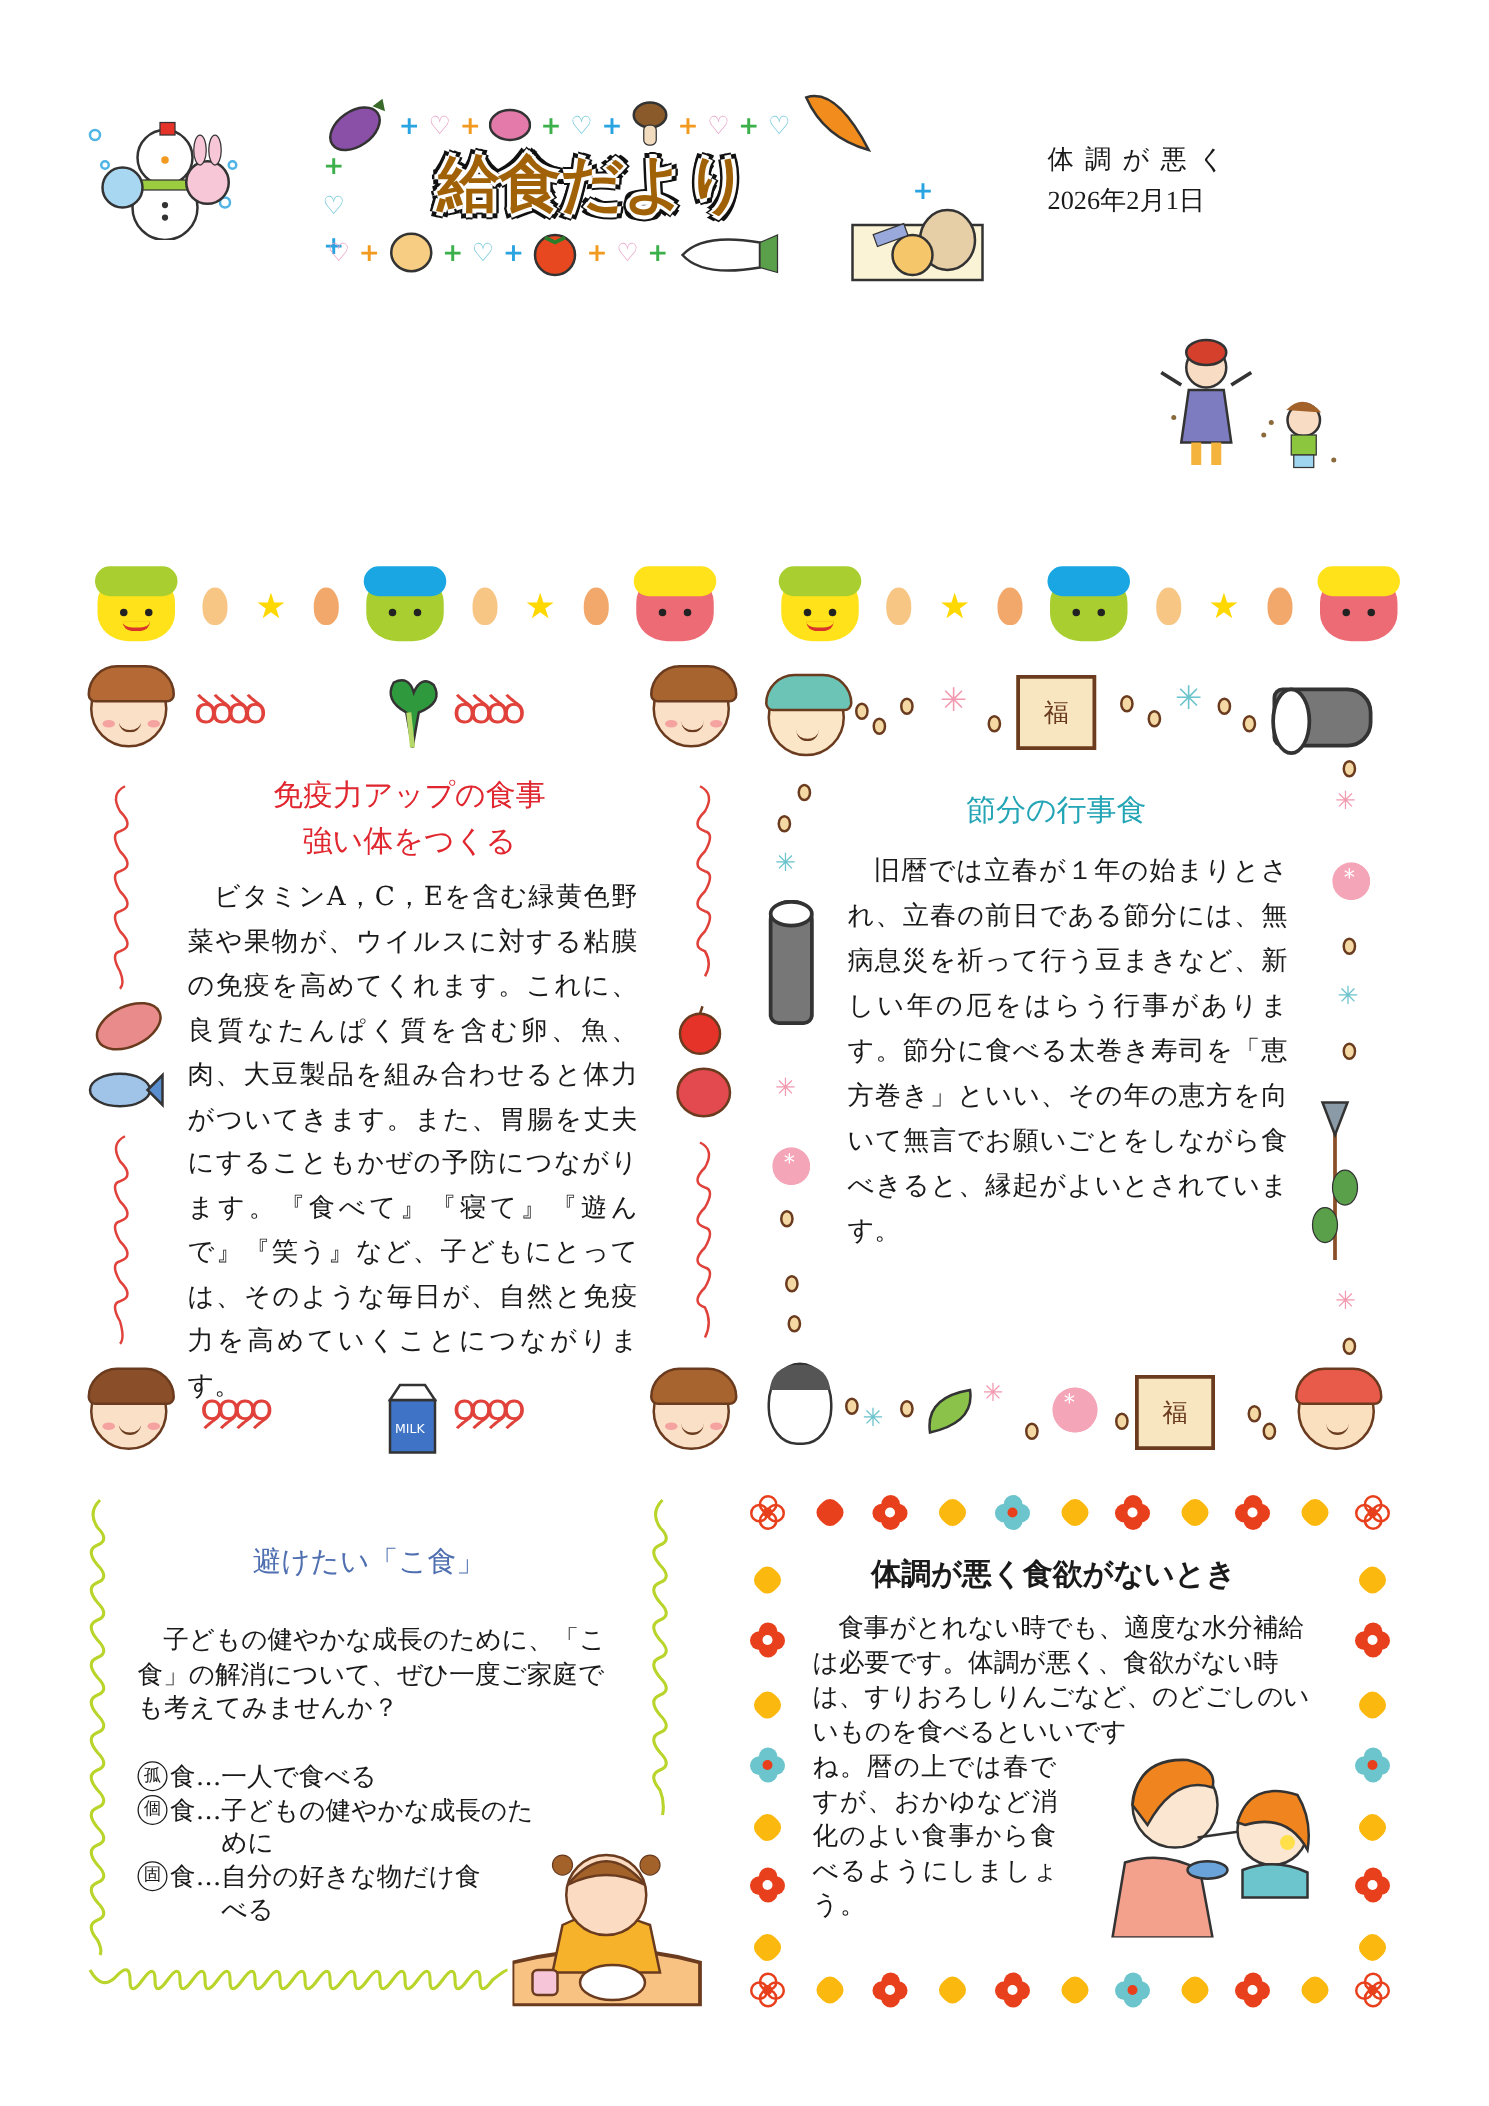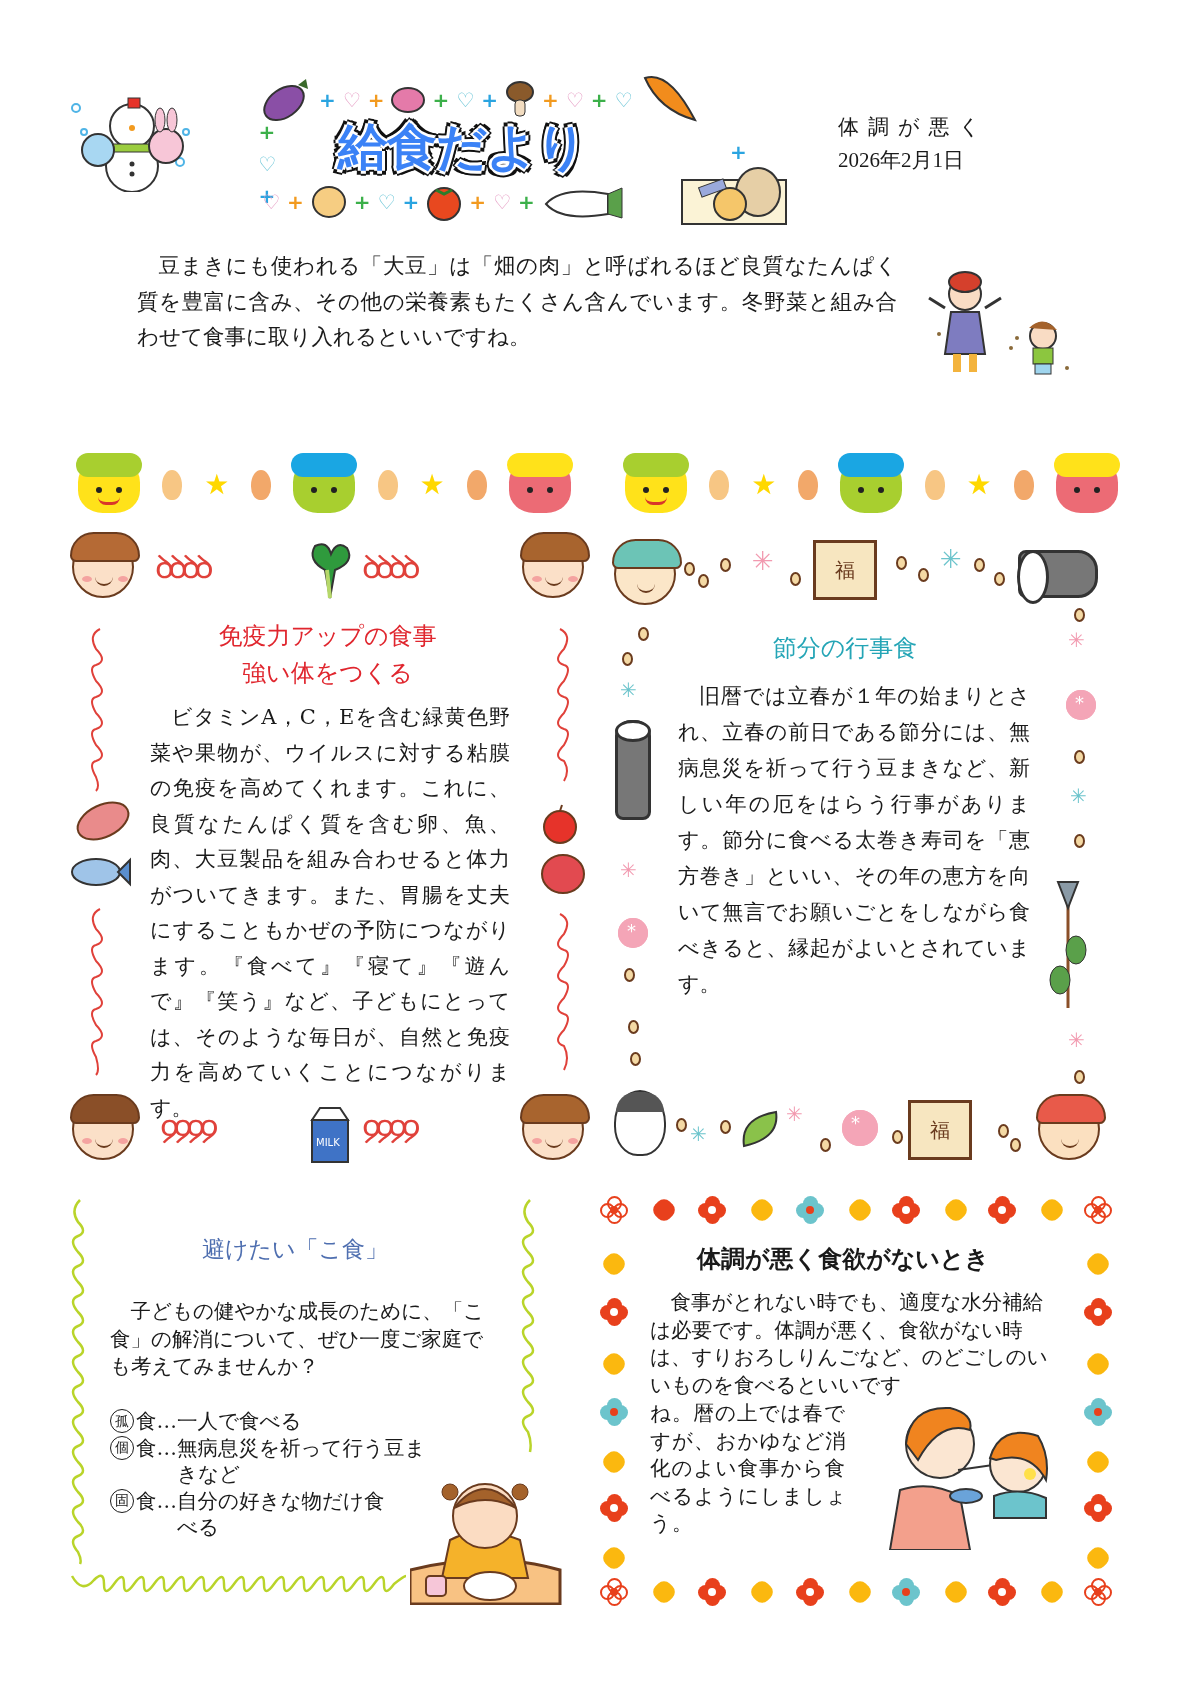--- a/index.html
+++ b/index.html
@@ -3,23 +3,23 @@
 <meta charset="utf-8">
 <style>
   * { box-sizing: border-box; margin: 0; padding: 0; }
   html, body { width: 1191px; height: 1685px; background: #ffffff; }
   body { position: relative; font-family: "DejaVu Serif", "Liberation Serif", serif; color: #1a1a1a; overflow: hidden; }
   .abs { position: absolute; }
 
   
   .title-frame { left: 262px; top: 70px; width: 525px; height: 155px; }
   .title-text {
-    position: absolute; left: 76px; top: 42px; width: 260px; height: 70px;
+    position: absolute; left: 88px; top: 42px; width: 260px; height: 70px;
     font-family: Liberation Serif, serif; font-weight: bold;
-    font-size: 50px; line-height: 70px; color: #3b82f6; letter-spacing: -1px;
+    font-size: 50px; line-height: 70px; color: #a16207; letter-spacing: -1px;
     text-shadow: 3px 0 0 #fff, -3px 0 0 #fff, 0 3px 0 #fff, 0 -3px 0 #fff,
                  5px 0 0 #111, -5px 0 0 #111, 0 5px 0 #111, 0 -5px 0 #111,
                  4px 4px 0 #111, -4px -4px 0 #111, 4px -4px 0 #111, -4px 4px 0 #111;
   }
   .deco-row { position: absolute; display: flex; align-items: center; gap: 7px; font-size: 20px; font-family: "DejaVu Sans", sans-serif; }
   .plus-b { color: #2aa4e0; font-weight: bold; }
   .plus-o { color: #f29a1f; font-weight: bold; }
   .plus-g { color: #3cb04a; font-weight: bold; }
   .heart-p { color: #e7a2c7; }
   .heart-t { color: #6fc7d8; }
@@ -171,21 +171,20 @@
         <path d="M4 22 Q20 4 66 12 L66 32 Q20 40 4 22z" fill="#fff" stroke="#333" stroke-width="2"></path>
         <path d="M66 12 l14 -6 l0 30 l-14 -4z" fill="#5aa04a" stroke="#333"></path>
       </svg>
   </div>
 </div>
 
 <div class="abs school">体調が悪く</div>
 <div class="abs date">2026年2月1日</div>
 
 <div class="abs intro">
-  <p>豆まきにも使われる「大豆」は「畑の肉」と呼ばれるほど良質なたんぱく質を豊富に含み、その他の栄養素もたくさん含んでいます。冬野菜と組み合わせて食事に取り入れるといいですね。</p>
 </div>
 <svg class="abs" style="left:925px;top:268px;" width="160" height="110">
   <circle cx="40" cy="26" r="16" fill="#f9dcc4" stroke="#333" stroke-width="2"></circle>
   <ellipse cx="40" cy="14" rx="16" ry="10" fill="#d5402c" stroke="#333" stroke-width="2"></ellipse>
   <path d="M26 44 L54 44 L60 86 L20 86z" fill="#7e7cc0" stroke="#333" stroke-width="2"></path>
   <path d="M20 40 L4 30 M60 40 L76 30" stroke="#333" stroke-width="3"></path>
   <rect x="28" y="86" width="8" height="18" fill="#f3b33d"></rect>
     <rect x="44" y="86" width="8" height="18" fill="#f3b33d"></rect>
   <circle cx="118" cy="68" r="13" fill="#f9dcc4" stroke="#333" stroke-width="2"></circle>
   <path d="M104 60 Q118 46 132 62" fill="#a4622b"></path>
@@ -409,21 +408,21 @@
 </div>
 <div class="abs box3-list">
   <div class="item">
     <span class="circ">孤</span>
     <span class="kind">食…</span>
     <span class="desc">一人で食べる</span>
   </div>
   <div class="item">
     <span class="circ">個</span>
     <span class="kind">食…</span>
-    <span class="desc" style="max-width:262px;">無病息災を祈って行う豆まきなど</span>
+    <span class="desc" style="max-width:262px;">子どもの健やかな成長のために</span>
   </div>
   <div class="item">
     <span class="circ">固</span>
     <span class="kind">食…</span>
     <span class="desc" style="max-width:220px;">自分の好きな物だけ食べる</span>
   </div>
 </div>
 <svg class="abs" style="left:410px;top:1470px;" width="160" height="135">
   <path d="M0 100 Q80 80 150 100 L150 134 L0 134z" fill="#f8c283" stroke="#6a3b1e" stroke-width="3"></path>
   <path d="M40 70 Q70 54 110 70 L118 108 L32 108z" fill="#f5b22a" stroke="#6a3b1e" stroke-width="2"></path>

